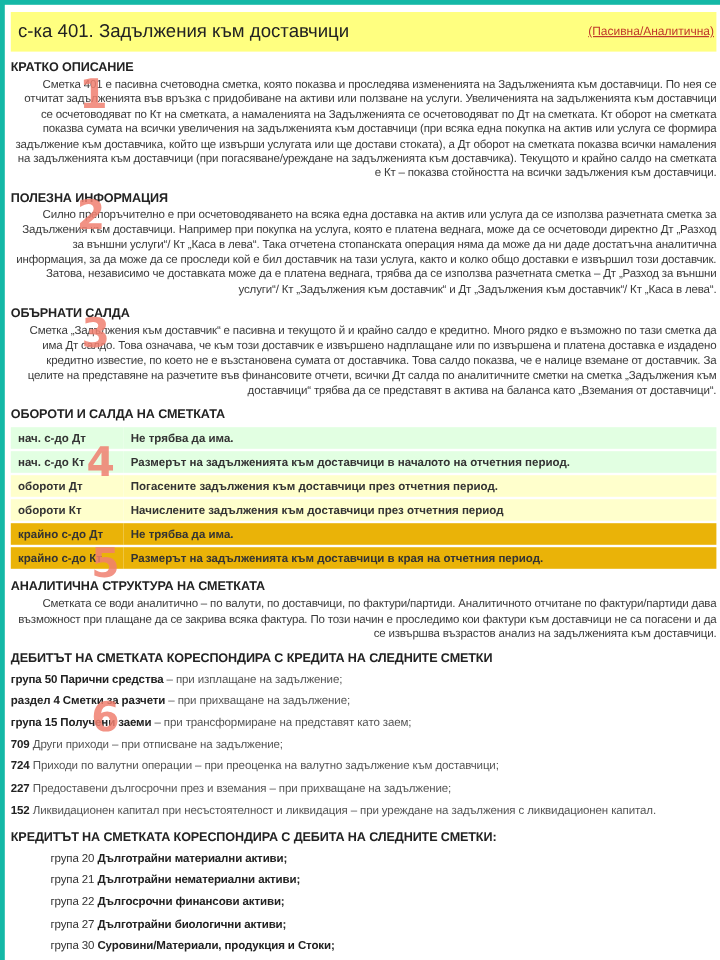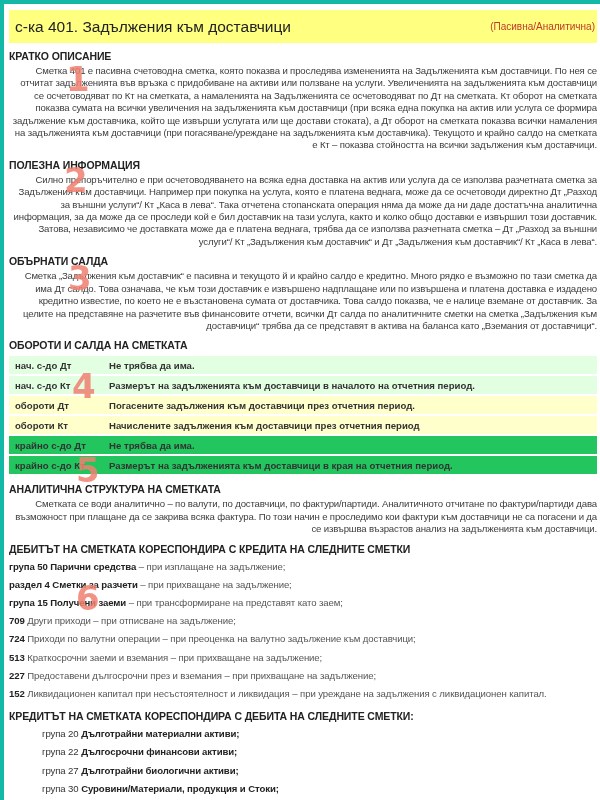--- a/index.html
+++ b/index.html
@@ -16,37 +16,37 @@
     overflow: hidden;
   }
   .content { position: absolute; left: 5px; top: 6px; width: 588px; }
   .title-bar {
     background: #ffff80;
     height: 33px;
     display: flex; align-items: center; justify-content: space-between;
     padding: 0 2px 0 6px;
   }
   .title { font-size: 15.5px; color: #222; }
-  .title-type { font-size: 10px; color: #c0392b; }
+  .title-type { font-size: 10px; color: #c0392b; text-decoration: underline; }
   h2 {
     font-size: 10.5px; font-weight: bold; color: #222;
     margin: 7px 0 3px 0;
     letter-spacing: -0.1px;
   }
   p.body {
     font-size: 9.6px; line-height: 12.4px; margin: 0 0 5px 0; color: #3c3c3c;
     letter-spacing: -0.15px;
     text-align: right;
   }
   table.ob { width: 100%; border-collapse: separate; border-spacing: 0 2px; margin-top: 1px; font-weight: bold; }
   table.ob td { font-size: 9.6px; padding: 3px 6px; height: 12px; color: #333; }
   table.ob td.k { width: 82px; }
   tr.green td { background: #e2ffe2; }
   tr.yellow td { background: #ffffcc; margin-left: 36px; }
-  tr.red td { background: #22c55e; }
+  tr.red td { background: #eab308; }
   .list-item { font-size: 9.6px; line-height: 18.2px; color: #555; letter-spacing: -0.1px; }
   .list-item b { color: #222; }
   .list-item .prefix { color: #333; margin-left: 33px; }
   .marker {
     position: absolute; color: #f08070; opacity: 0.85;
     font-size: 34px; font-weight: bold; font-family: "DejaVu Sans", sans-serif;
     pointer-events: none;
   }
 </style>
 </head>
@@ -102,28 +102,28 @@
     <h2>АНАЛИТИЧНА СТРУКТУРА НА СМЕТКАТА</h2>
     <p class="body">Сметката се води аналитично – по валути, по доставчици, по фактури/партиди. Аналитичното отчитане по фактури/партиди дава възможност при плащане да се закрива всяка фактура. По този начин е проследимо кои фактури към доставчици не са погасени и да се извършва възрастов анализ на задълженията към доставчици.</p>
 
     <h2>ДЕБИТЪТ НА СМЕТКАТА КОРЕСПОНДИРА С КРЕДИТА НА СЛЕДНИТЕ СМЕТКИ</h2>
     <div id="debit-list">
         <div class="list-item"><b>група 50 Парични средства</b><span> – при изплащане на задължение;</span></div>
         <div class="list-item"><b>раздел 4 Сметки за разчети</b><span> – при прихващане на задължение;</span></div>
         <div class="list-item"><b>група 15 Получени заеми</b><span> – при трансформиране на представят като заем;</span></div>
         <div class="list-item"><b>709</b><span> Други приходи – при отписване на задължение;</span></div>
         <div class="list-item"><b>724</b><span> Приходи по валутни операции – при преоценка на валутно задължение към доставчици;</span></div>
-        <div class="list-item"><b>513</b><span> Краткосрочни заеми и вземания – при прихващане на задължение;</span></div>
         <div class="list-item"><b>227</b><span> Предоставени дългосрочни през и вземания – при прихващане на задължение;</span></div>
         <div class="list-item"><b>152</b><span> Ликвидационен капитал при несъстоятелност и ликвидация – при уреждане на задължения с ликвидационен капитал.</span></div>
       </div>
 
     <h2>КРЕДИТЪТ НА СМЕТКАТА КОРЕСПОНДИРА С ДЕБИТА НА СЛЕДНИТЕ СМЕТКИ:</h2>
     <div id="credit-list">
         <div class="list-item"><span class="prefix">група 20 </span><b>Дълготрайни материални активи;</b></div>
+        <div class="list-item"><span class="prefix">група 21 </span><b>Дълготрайни нематериални активи;</b></div>
         <div class="list-item"><span class="prefix">група 22 </span><b>Дългосрочни финансови активи;</b></div>
         <div class="list-item"><span class="prefix">група 27 </span><b>Дълготрайни биологични активи;</b></div>
         <div class="list-item"><span class="prefix">група 30 </span><b>Суровини/Материали, продукция и Стоки;</b></div>
       </div>
   </div>
 
   <span class="marker" style="left:62px; top:55px;">1</span>
   <span class="marker" style="left:60px; top:156px;">2</span>
   <span class="marker" style="left:64px; top:254px;">3</span>
   <span class="marker" style="left:68px; top:362px;">4</span>

